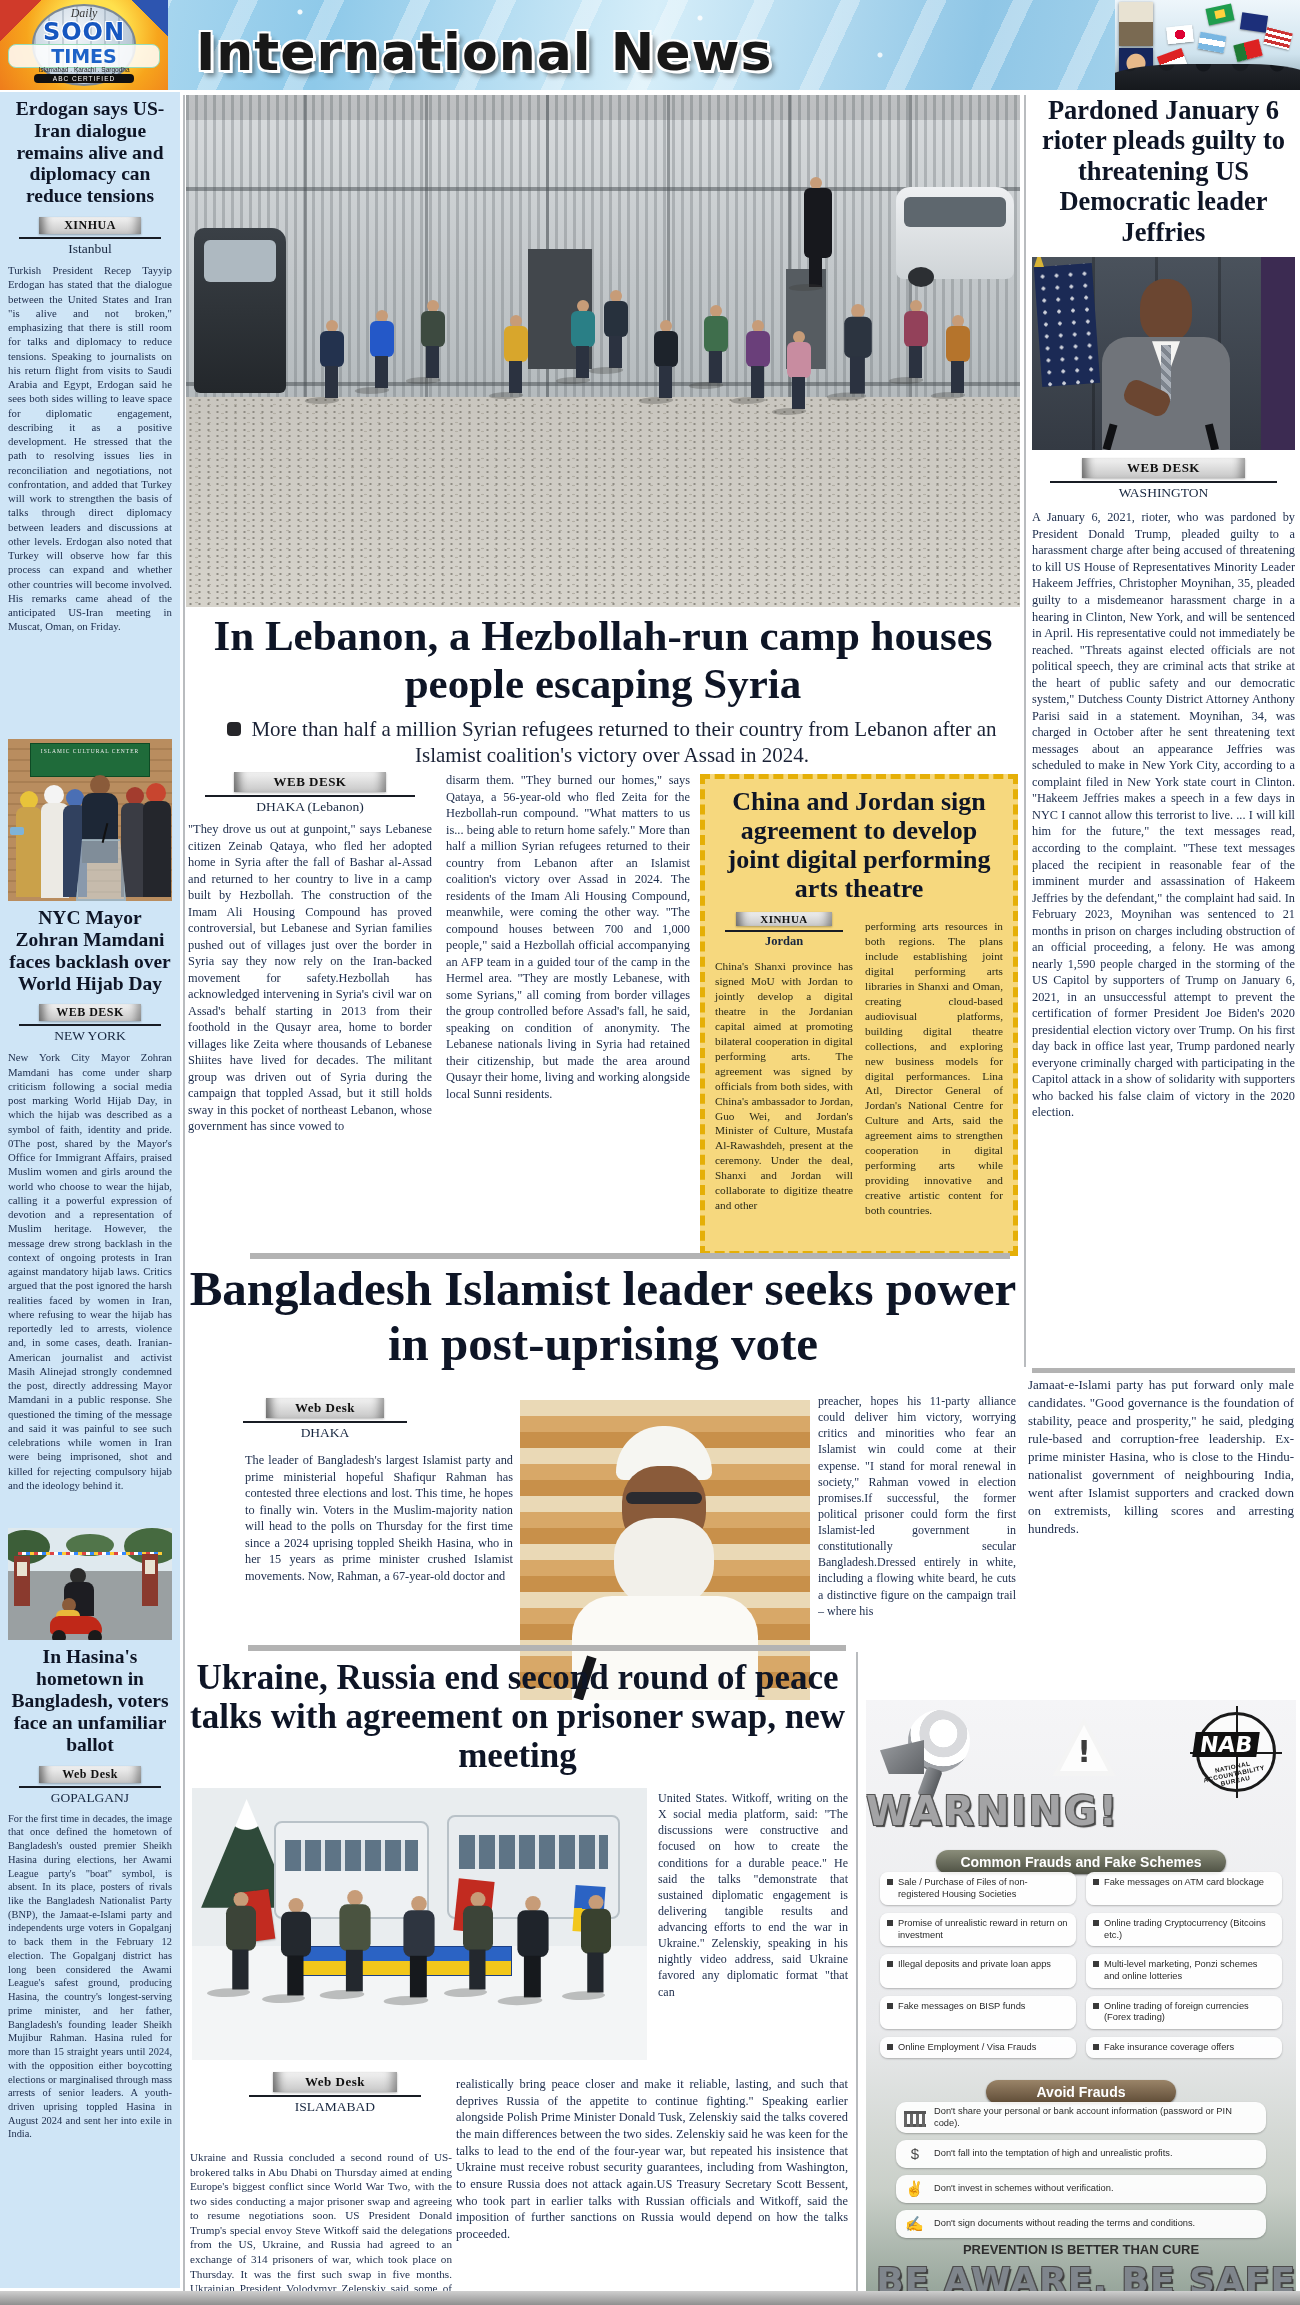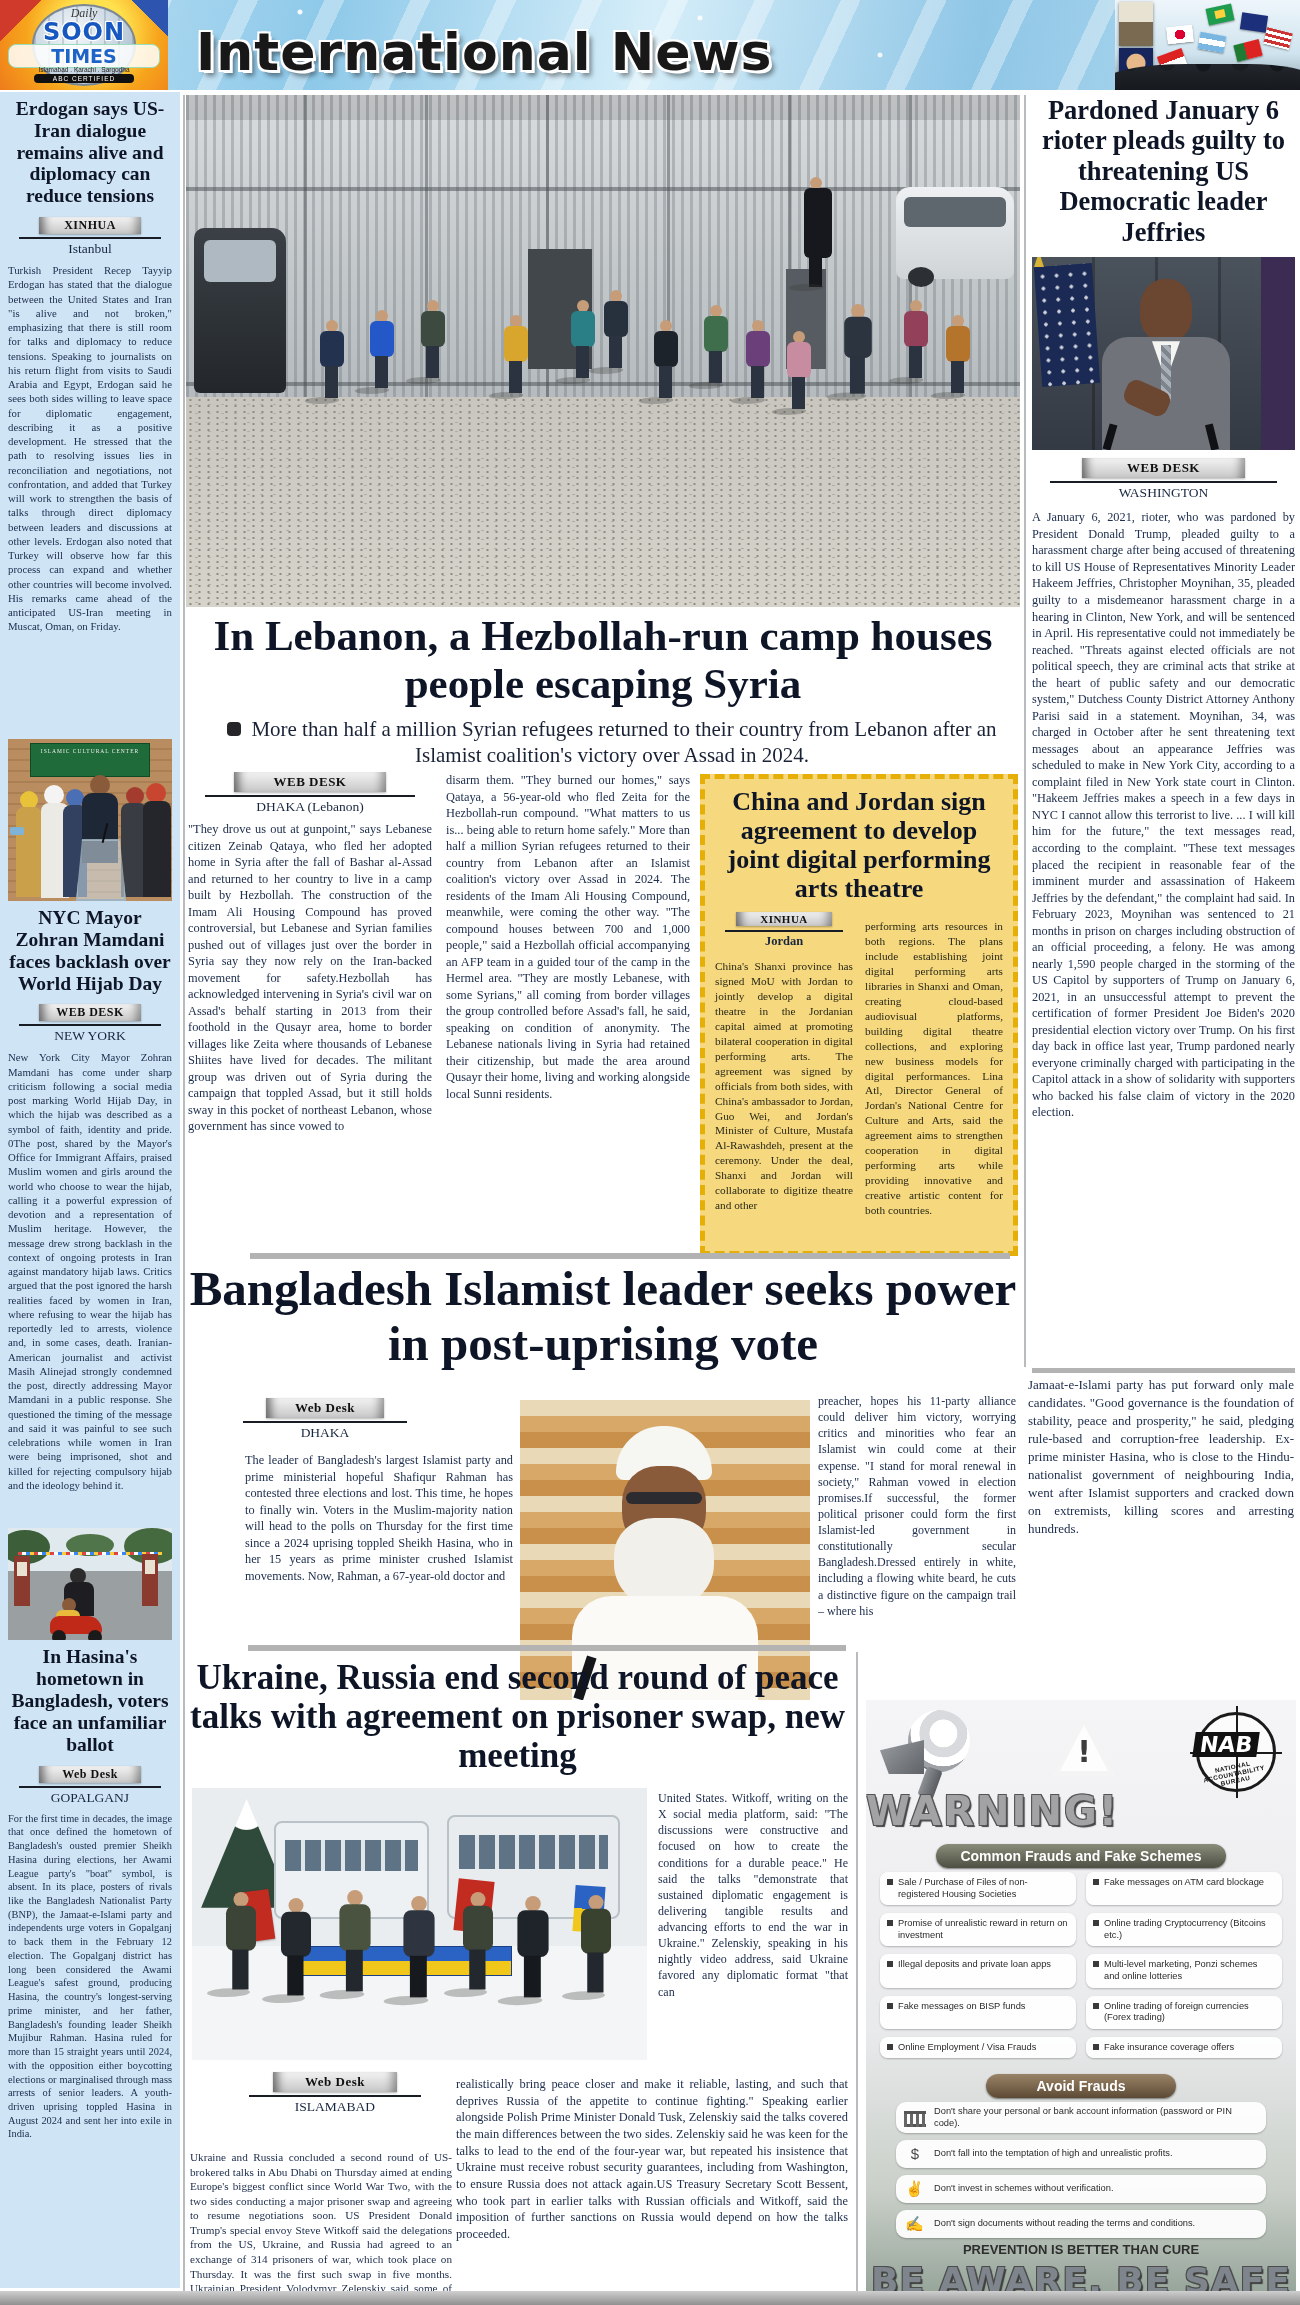--- a/index.html
+++ b/index.html
@@ -142,37 +142,37 @@
   .ukr-col { position:absolute; overflow:hidden; }
   .ukr-col .bt { font-size:12.2px; line-height:1.345; }
 
   
   .nab { position:absolute; left:866px; top:1700px; width:430px; height:600px; overflow:hidden;
     font-family:"Liberation Sans",sans-serif;
     background:linear-gradient(180deg,#f5f5f7 0%, #e9eaec 55%, #c9cfc8 82%, #93a297 100%); }
   .nab-warning { position:absolute; left:0; right:0; top:88px; text-align:left; font-weight:900; font-size:40px;
     letter-spacing:2px; color:#a3a3a5; font-family:"DejaVu Sans",sans-serif;
     text-shadow:-1px -1px 0 #555, 1px -1px 0 #555, -1px 1px 0 #555, 2px 2px 1px #444; }
-  .nab-pill { margin:2px auto; text-align:center; color:#fff; font-weight:700; font-size:14px;
+  .nab-pill { margin:8px auto; text-align:center; color:#fff; font-weight:700; font-size:14px;
     background:linear-gradient(180deg,#8a8d7a,#4c4f42); border-radius:14px; padding:4px 0;
     box-shadow:0 1px 2px rgba(0,0,0,.5); }
   .fraud-grid { position:absolute; left:14px; right:14px; top:172px; display:grid; grid-template-columns:1fr 1fr; gap:8px 10px; }
   .fraud-item { background:rgba(255,255,255,.92); border-radius:8px; padding:5px 7px; font-size:9.3px; color:#2a2a2a;
     display:flex; gap:5px; box-shadow:0 1px 2px rgba(0,0,0,.25); line-height:1.25; }
   .fraud-item .sq { flex:0 0 auto; width:6px; height:6px; background:#3a3a3a; margin-top:2px; }
   .avoid-list { position:absolute; left:30px; right:30px; top:402px; display:flex; flex-direction:column; gap:7px; }
   .avoid-item { background:rgba(255,255,255,.92); border-radius:10px; padding:4px 8px; font-size:9.3px; color:#2a2a2a;
     display:flex; align-items:center; gap:8px; box-shadow:0 1px 2px rgba(0,0,0,.25); line-height:1.25; }
   .av-icon { flex:0 0 22px; height:20px; text-align:center; font-size:15px; color:#4a4a4a; line-height:20px; }
   .ic-bank { background:
       linear-gradient(180deg,#555 0 3px, transparent 3px 4px, transparent 4px),
       repeating-linear-gradient(90deg,#666 0 3px, transparent 3px 6px),
       linear-gradient(0deg,#555 0 3px, transparent 3px); height:16px; margin-top:2px; }
   .nab-prevent { position:absolute; left:0; right:0; top:542px; text-align:center; font-weight:800; font-size:13px; color:#2e2e2e; }
-  .nab-safe { position:absolute; left:0; right:0; top:560px; text-align:center; font-weight:900; font-size:36px;
+  .nab-safe { position:absolute; left:0; right:0; top:560px; text-align:right; font-weight:900; font-size:36px;
     color:#7f858c; letter-spacing:1px; font-family:"DejaVu Sans",sans-serif;
     text-shadow:-1px -1px 0 #4c4c4c, 1px -1px 0 #4c4c4c, -1px 1px 0 #4c4c4c, 2px 2px 1px #3c3c3c; }
   .megaphone { position:absolute; left:14px; top:6px; width:96px; height:86px; }
   .mega-horn { position:absolute; left:28px; top:4px; width:62px; height:62px; border-radius:50%;
     background:radial-gradient(circle at 60% 40%, #fff 0 26%, #d9dadd 27% 45%, #fff 46% 62%, #9ea1a6 63% 72%, #6f7276 73%); transform:rotate(-15deg); }
   .mega-cone { position:absolute; left:0px; top:34px; width:44px; height:34px; background:linear-gradient(135deg,#9a9da1,#5f6266);
     clip-path:polygon(0 30%, 100% 0, 100% 100%, 20% 100%); }
   .mega-handle { position:absolute; left:42px; top:62px; width:16px; height:30px; background:linear-gradient(90deg,#8d9094,#595c60);
     transform:rotate(20deg); border-radius:3px; }
   .warn-tri { position:absolute; left:186px; top:18px; width:64px; height:58px;

